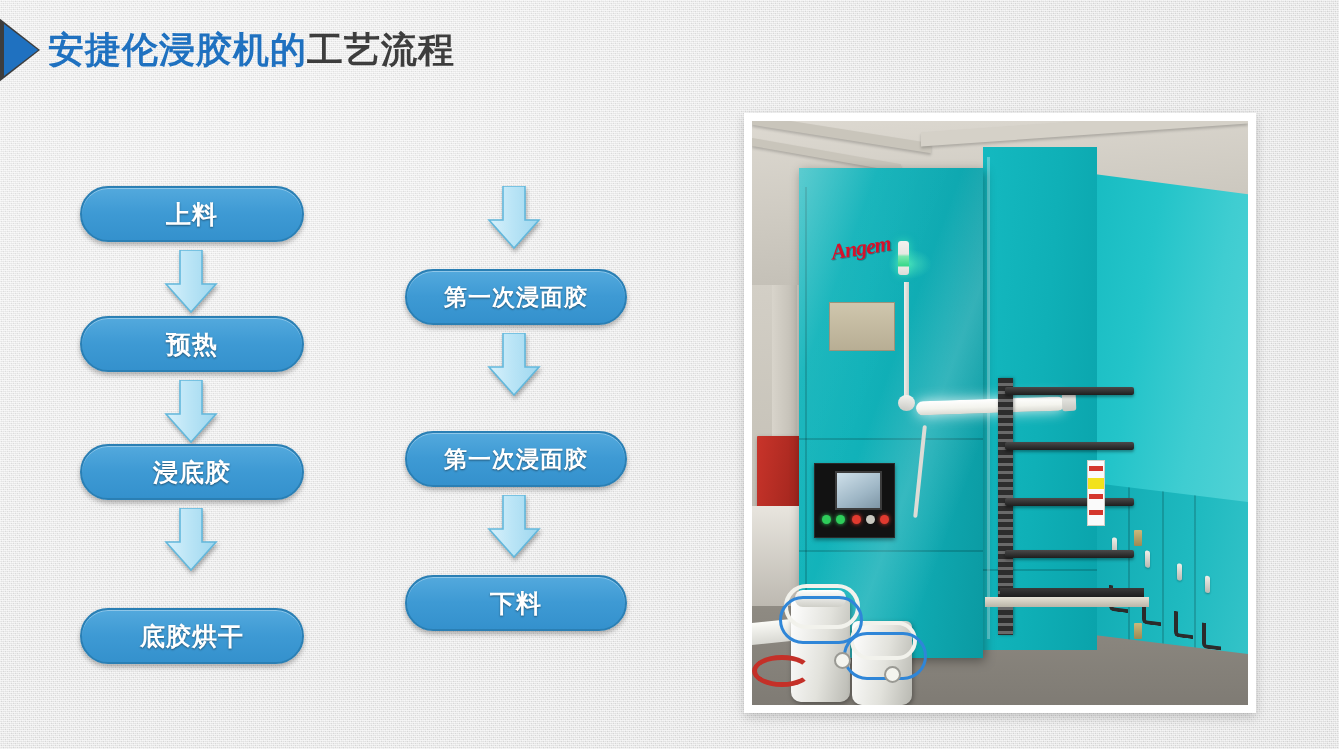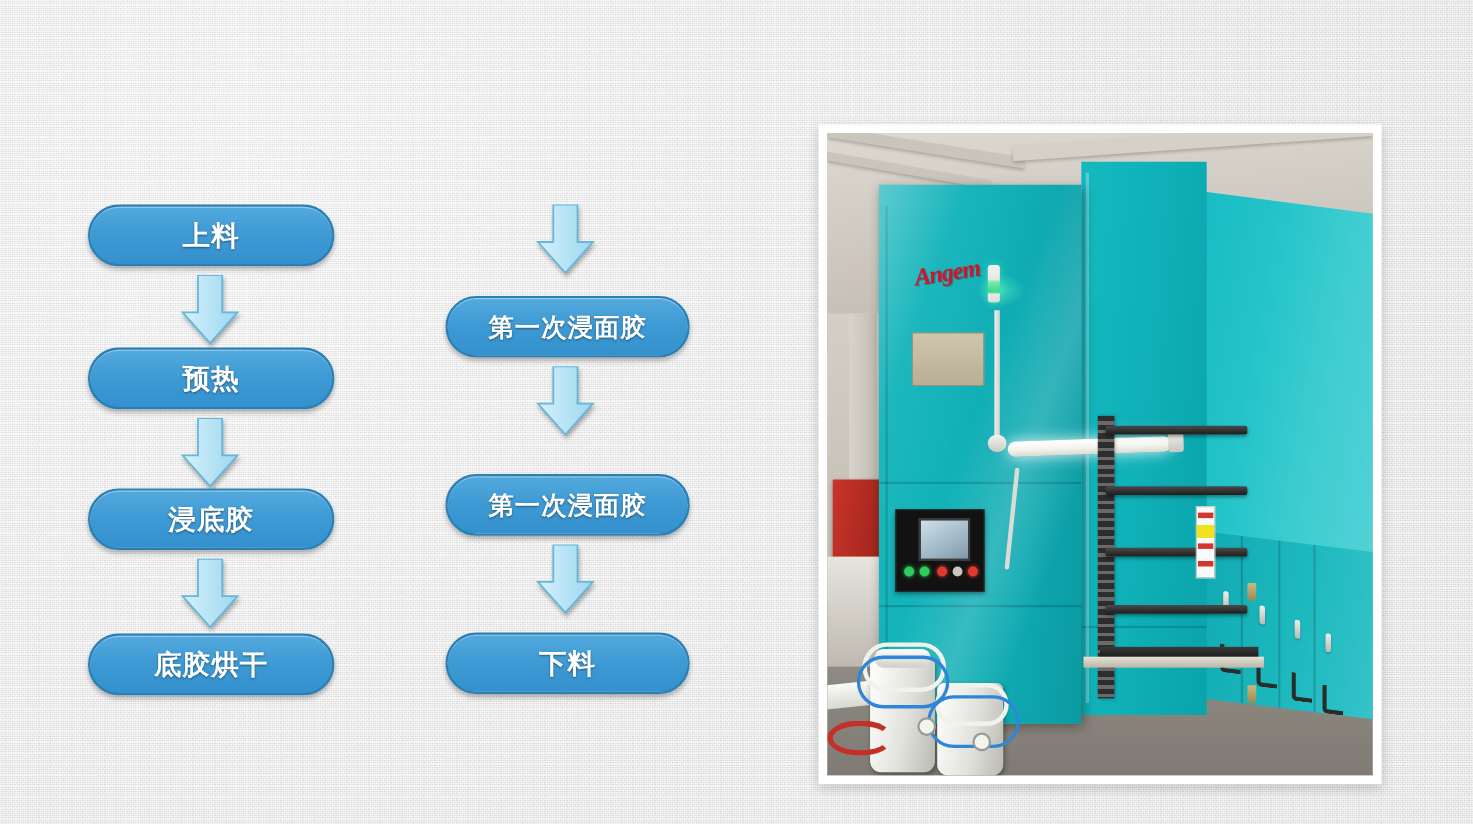--- a/index.html
+++ b/index.html
@@ -72,21 +72,21 @@
     position:absolute;
     width:54px;height:64px;
     filter:drop-shadow(1px 3px 2px rgba(0,0,0,.30));
   }
   .arrow svg{display:block;width:100%;height:100%;}
 
   
   #n1{top:186px;}  #a1{top:250px;left:84px;}
   #n2{top:316px;}  #a2{top:380px;left:84px;}
   #n3{top:444px;}  #a3{top:508px;left:84px;}
-  #n4{top:576px;}
+  #n4{top:608px;}
   
   #ar0{top:186px;left:82px;}
   #n5{top:269px;}  #a4{top:333px;left:82px;}
   #n6{top:431px;}  #a5{top:495px;left:82px;}
   #n7{top:575px;}
 
   
   #photo-frame{
     position:absolute;left:744px;top:113px;width:512px;height:600px;
     background:#ffffff;padding:8px;box-sizing:border-box;
@@ -252,20 +252,27 @@
   #yellowthing{left:96%;top:62%;width:4%;height:22%;
     background:linear-gradient(180deg,#f3d835,#d8b81c);}
   #redtank{left:88%;top:52%;width:6%;height:20%;
     background:linear-gradient(100deg,#d8382c,#9e2018);}
 </style>
 </head>
 <body>
 
 <div id="slide">
 
+  <div id="title-bar">
+    <span class="tri tri-dark"></span>
+    <span class="tri tri-blue"></span>
+    <div id="page-title">
+      <span class="t-blue">安捷伦浸胶机的</span><span class="t-dark">工艺流程</span>
+    </div>
+  </div>
 
   <div id="flow">
 
     <div class="col" id="col-left">
       <div class="node" id="n1">上料</div>
 
       <div class="arrow" id="a1">
         <svg viewBox="0 0 54 64">
             <defs>
               <linearGradient id="ag1" x1="0" y1="0" x2="1" y2="0">

